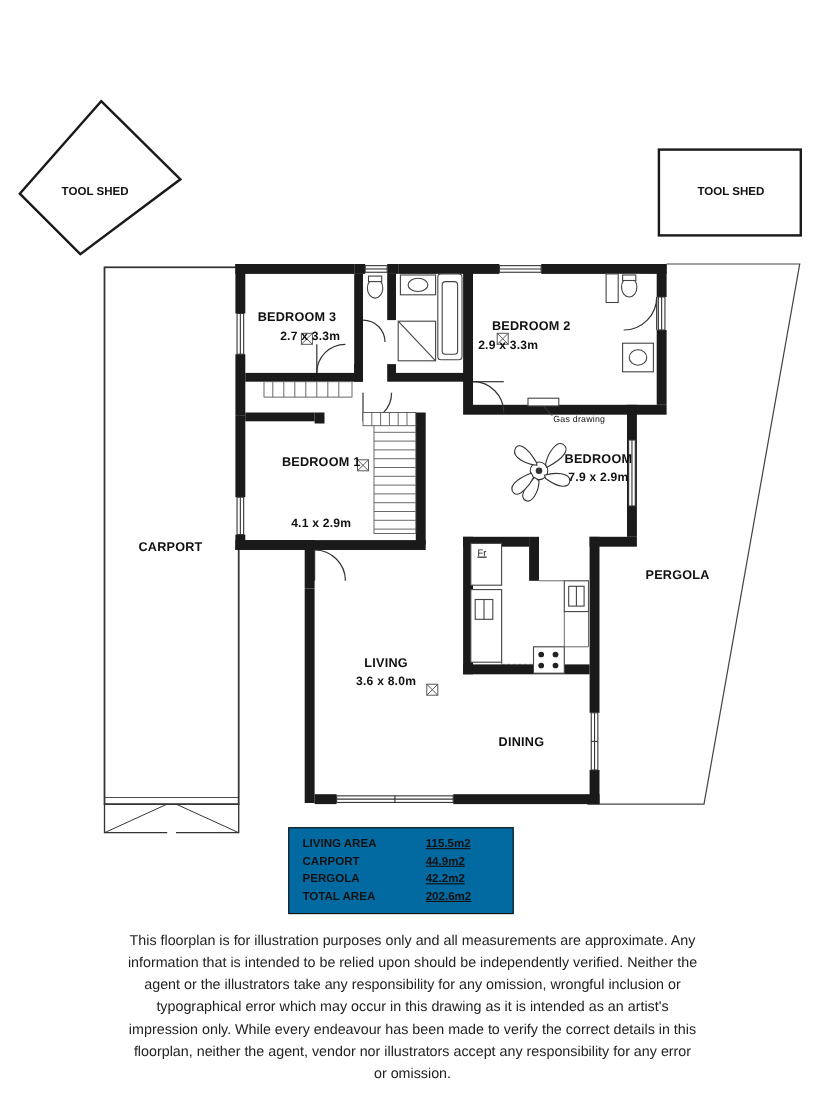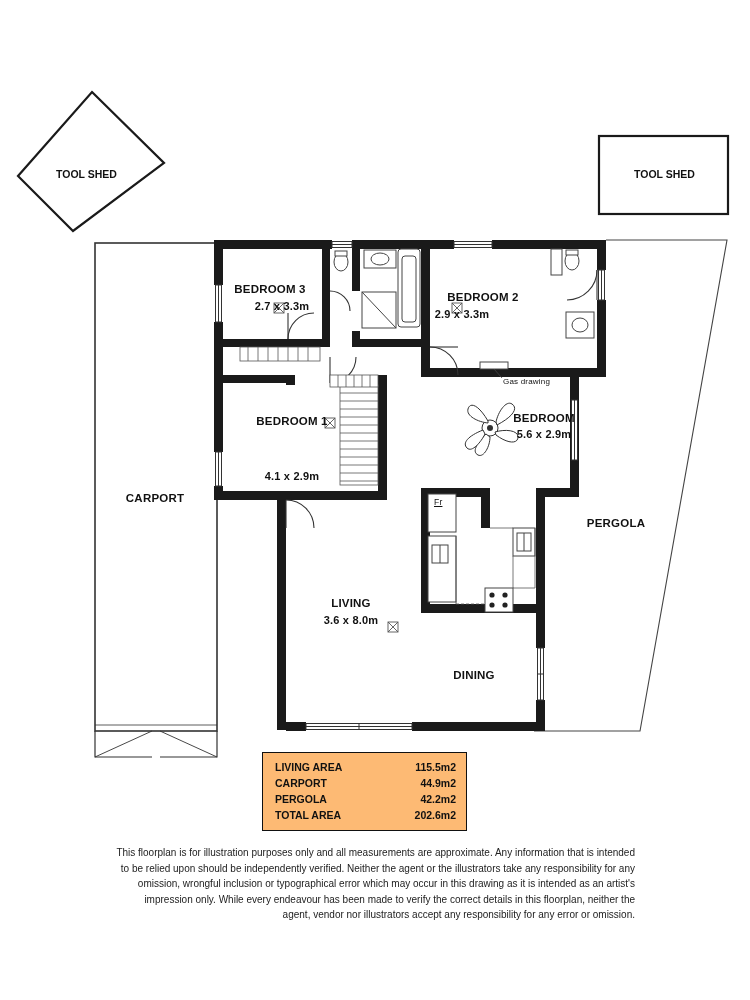--- a/index.html
+++ b/index.html
@@ -50,46 +50,46 @@
     transform: translateX(-50%);
   }
 
   
   #areas {
     position: absolute;
     left: 262px;
     top: 752px;
     width: 205px;
     border: 1.5px solid #111;
-    background: #fdba74;
+    background: #0369a1;
     padding: 6px 10px 6px 12px;
     box-sizing: border-box;
   }
   #areas table {
     border-collapse: collapse;
     width: 100%;
     font-size: 10.5px;
     font-weight: bold;
   }
   #areas td {
     padding: 1.5px 0;
     line-height: 1.25;
   }
   #areas td.val {
-    text-align: right;
+    text-decoration: underline;
   }
 
   
   #disclaimer {
     position: absolute;
     left: 115px;
     top: 845px;
     width: 520px;
-    text-align: right;
-    font-size: 10px;
+    text-align: center;
+    font-size: 13px;
     line-height: 1.55;
     color: #222;
     font-family: "Liberation Sans", sans-serif;
   }
 
   
   .shed-label {
     position: absolute;
     font-size: 10.5px;
     font-weight: bold;
@@ -375,21 +375,21 @@
 <div class="lbl room centered" style="left:270px; top:283px;">BEDROOM 3</div>
 <div class="lbl dim centered" style="left:282px; top:300px;">2.7 x 3.3m</div>
 
 <div class="lbl room centered" style="left:483px; top:291px;">BEDROOM 2</div>
 <div class="lbl dim centered" style="left:462px; top:308px;">2.9 x 3.3m</div>
 
 <div class="lbl room centered" style="left:292px; top:415px;">BEDROOM 1</div>
 <div class="lbl dim centered" style="left:292px; top:428px;margin-top:42px;">4.1 x 2.9m</div>
 
 <div class="lbl room centered" style="left:544px; top:412px;">BEDROOM</div>
-<div class="lbl dim centered" style="left:544px; top:428px;">5.6 x 2.9m</div>
+<div class="lbl dim centered" style="left:544px; top:428px;">7.9 x 2.9m</div>
 
 <div class="lbl room centered" style="left:351px; top:597px;">LIVING</div>
 <div class="lbl dim centered" style="left:351px; top:614px;">3.6 x 8.0m</div>
 
 <div class="lbl room centered" style="left:474px; top:669px;">DINING</div>
 
 <div class="lbl room centered" style="left:155px; top:492px;">CARPORT</div>
 
 <div class="lbl room centered" style="left:616px; top:517px;">PERGOLA</div>
 

